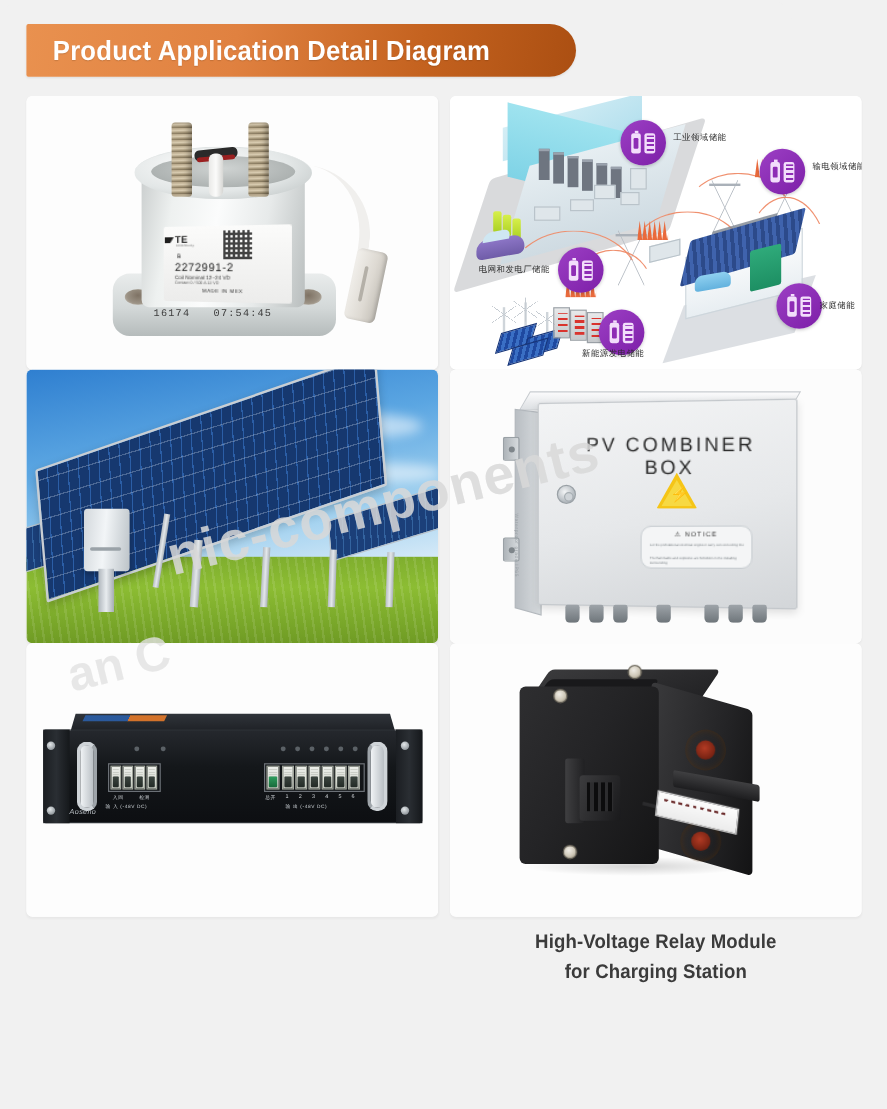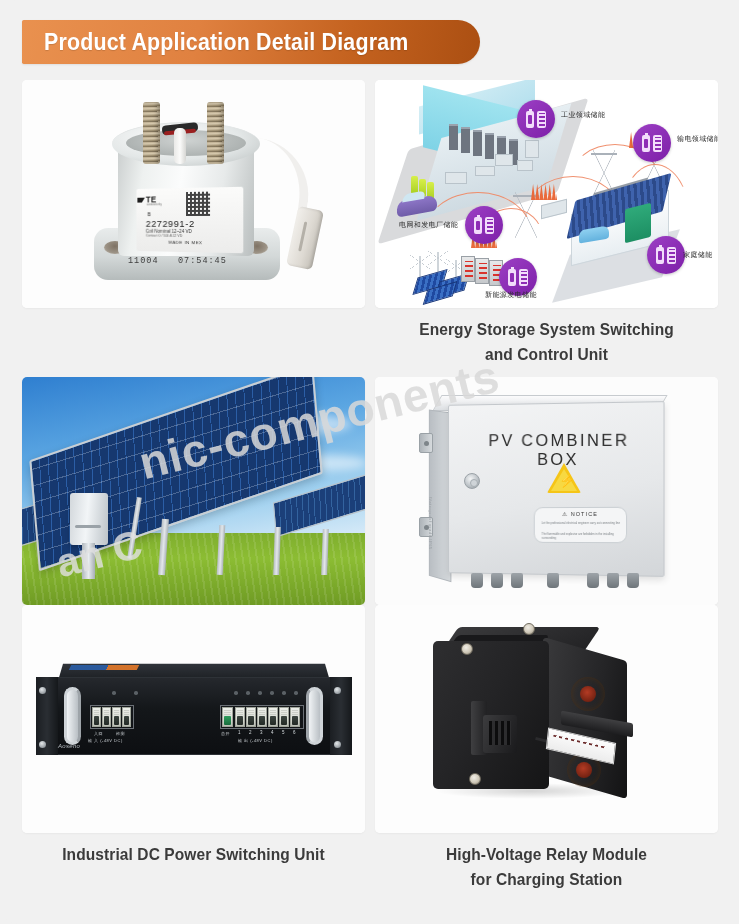--- a/index.html
+++ b/index.html
@@ -564,21 +564,21 @@
           <div class="ct-label">
             <div class="lb-te">TE</div>
             <div class="lb-sub">connectivity</div>
             <div class="lb-qr"></div>
             <div class="lb-b">B</div>
             <div class="lb-pn">2272991-2</div>
             <div class="lb-r1">Coil Nominal 12~24 VD</div>
             <div class="lb-r2">Contact 0 / 500 A 12 VD</div>
             <div class="lb-made">MADE IN MEX</div>
           </div>
-          <div class="ct-code">11004</div>
+          <div class="ct-code">16174</div>
           <div class="ct-code2">07:54:45</div>
         </div>
       </div>
     </div>
 
     <div class="cell">
       <div class="card">
         <div class="es">
 
           <div class="es-ground"></div>
@@ -667,24 +667,20 @@
               <div class="cell2"></div>
           </div>
 
           <div class="es-txt" style="left:186px;top:30px;">工业领域储能</div>
           <div class="es-txt" style="left:302px;top:54px;">输电领域储能</div>
           <div class="es-txt" style="left:24px;top:140px;">电网和发电厂储能</div>
           <div class="es-txt" style="left:308px;top:170px;">家庭储能</div>
           <div class="es-txt" style="left:110px;top:210px;">新能源发电储能</div>
         </div>
       </div>
-      <div class="caption">
-        <span>Energy Storage System Switching</span>
-        <span>and Control Unit</span>
-      </div>
     </div>
 
     <div class="cell">
       <div class="card">
         <div class="solar">
           <div class="sky"></div>
           <div class="cloud" style="left:210px;top:36px;width:120px;height:22px;"></div>
           <div class="cloud" style="left:250px;top:78px;width:96px;height:16px;"></div>
           <div class="cloud" style="left:12px;top:96px;width:110px;height:18px;"></div>
           <div class="grass"></div>
@@ -819,23 +815,20 @@
           <div class="rk-num" style="left:216px;top:125px;">1</div>
           <div class="rk-num" style="left:227px;top:125px;">2</div>
           <div class="rk-num" style="left:238px;top:125px;">3</div>
           <div class="rk-num" style="left:249px;top:125px;">4</div>
           <div class="rk-num" style="left:260px;top:125px;">5</div>
           <div class="rk-num" style="left:271px;top:125px;">6</div>
           <div class="rk-lbl" style="left:216px;top:133px;">输 出 (-48V DC)</div>
 
           <div class="rk-brand">Aoseno</div>
         </div>
-      </div>
-      <div class="caption">
-        <span>Industrial DC Power Switching Unit</span>
       </div>
     </div>
 
     <div class="cell">
       <div class="card">
         <div class="relay">
           <div class="rl-shadow"></div>
           <div class="rl-top"></div>
           <div class="rl-groove"></div>
           <div class="rl-right"></div>

